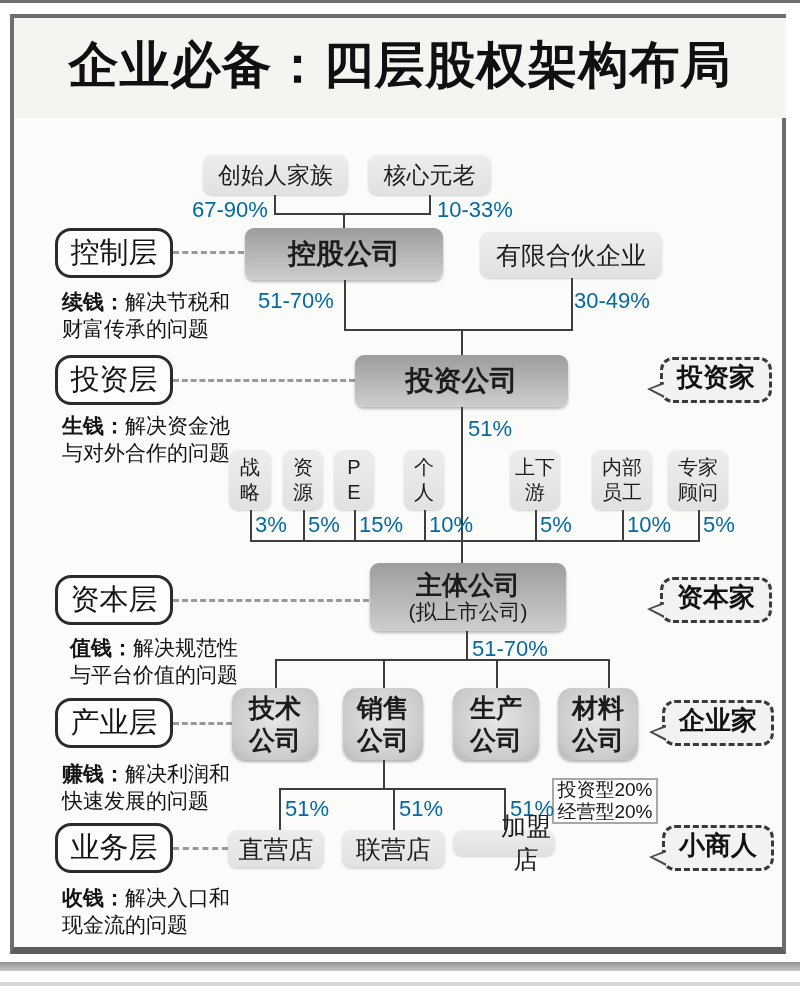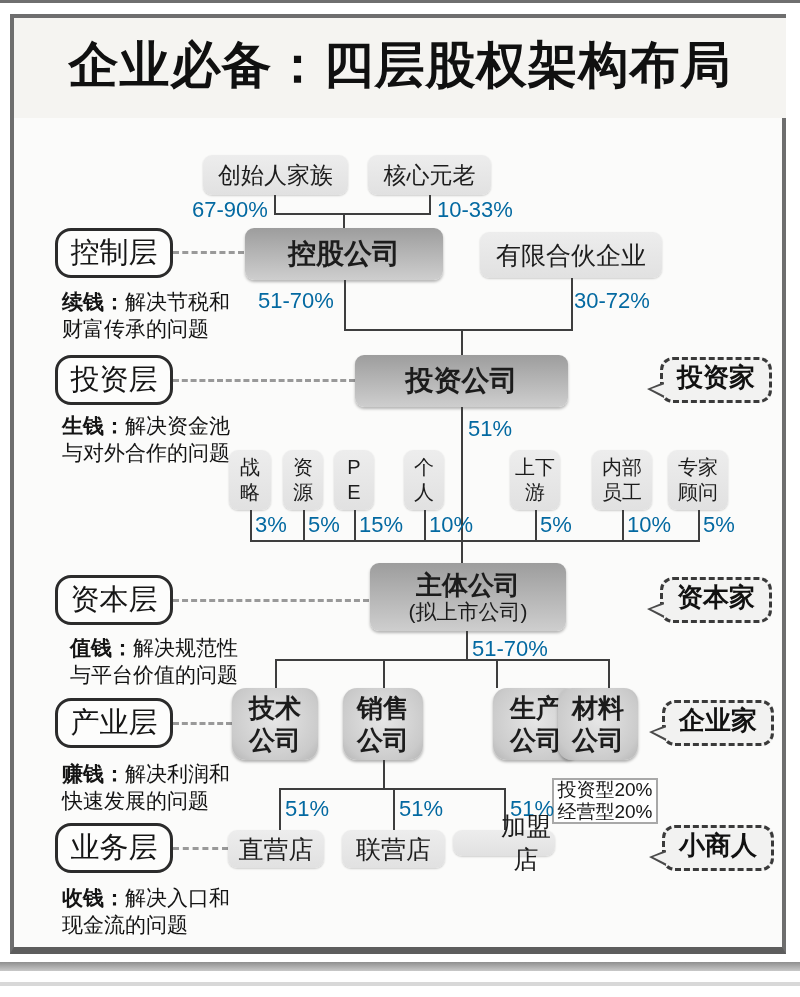--- a/index.html
+++ b/index.html
@@ -64,21 +64,21 @@
 <div class="abs lh" style="left:274px;top:213px;width:157px;"></div>
 <div class="abs lv" style="left:343px;top:213px;height:16px;"></div>
 
 <div class="abs layer-label" style="left:55px;top:228px;">控制层</div>
 <div class="abs ld" style="left:173px;top:251px;width:71px;"></div>
 <div class="abs bx bx-dark bold" style="left:245px;top:228px;width:198px;height:52px;font-size:28px;">控股公司</div>
 <div class="abs bx bx-light" style="left:480px;top:232px;width:182px;height:46px;font-size:25px;">有限合伙企业</div>
 <div class="abs caption" style="left:62px;top:288px;"><b>续钱：</b><span class="pre">解决节税和
 财富传承的问题</span></div>
 <div class="abs pct" style="left:258px;top:288px;">51-70%</div>
-<div class="abs pct" style="left:574px;top:288px;">30-72%</div>
+<div class="abs pct" style="left:574px;top:288px;">30-49%</div>
 <div class="abs lv" style="left:344px;top:280px;height:51px;"></div>
 <div class="abs lv" style="left:571px;top:278px;height:53px;"></div>
 <div class="abs lh" style="left:344px;top:329px;width:229px;"></div>
 <div class="abs lv" style="left:461px;top:331px;height:24px;"></div>
 
 <div class="abs layer-label" style="left:55px;top:355px;">投资层</div>
 <div class="abs ld" style="left:173px;top:379px;width:182px;"></div>
 <div class="abs bx bx-dark bold" style="left:355px;top:355px;width:213px;height:52px;font-size:28px;">投资公司</div>
 <div class="abs bubble" style="left:660px;top:357px;">
     <span class="tail"></span>
@@ -141,21 +141,21 @@
 <div class="abs lv" style="left:383px;top:659px;height:29px;"></div>
 <div class="abs lv" style="left:496px;top:659px;height:29px;"></div>
 <div class="abs lv" style="left:608px;top:659px;height:29px;"></div>
 
 <div class="abs layer-label" style="left:55px;top:698px;">产业层</div>
 <div class="abs ld" style="left:173px;top:722px;width:59px;"></div>
 <div class="abs bx bx-mid bold pre" style="left:232px;top:688px;width:86px;height:72px;font-size:26px;line-height:32px;">技术
 公司</div>
 <div class="abs bx bx-mid bold pre" style="left:343px;top:688px;width:80px;height:72px;font-size:26px;line-height:32px;">销售
 公司</div>
-<div class="abs bx bx-mid bold pre" style="left:453px;top:688px;width:86px;height:72px;font-size:26px;line-height:32px;margin-left:40px;">生产
+<div class="abs bx bx-mid bold pre" style="left:453px;top:688px;width:86px;height:72px;font-size:26px;line-height:32px;">生产
 公司</div>
 <div class="abs bx bx-mid bold pre" style="left:558px;top:688px;width:80px;height:72px;font-size:26px;line-height:32px;">材料
 公司</div>
 <div class="abs bubble" style="left:662px;top:700px;">
     <span class="tail"></span>
     <span class="tail2"></span>
     <span>企业家</span>
   </div>
 <div class="abs caption" style="left:62px;top:760px;"><b>赚钱：</b><span class="pre">解决利润和
 快速发展的问题</span></div>

